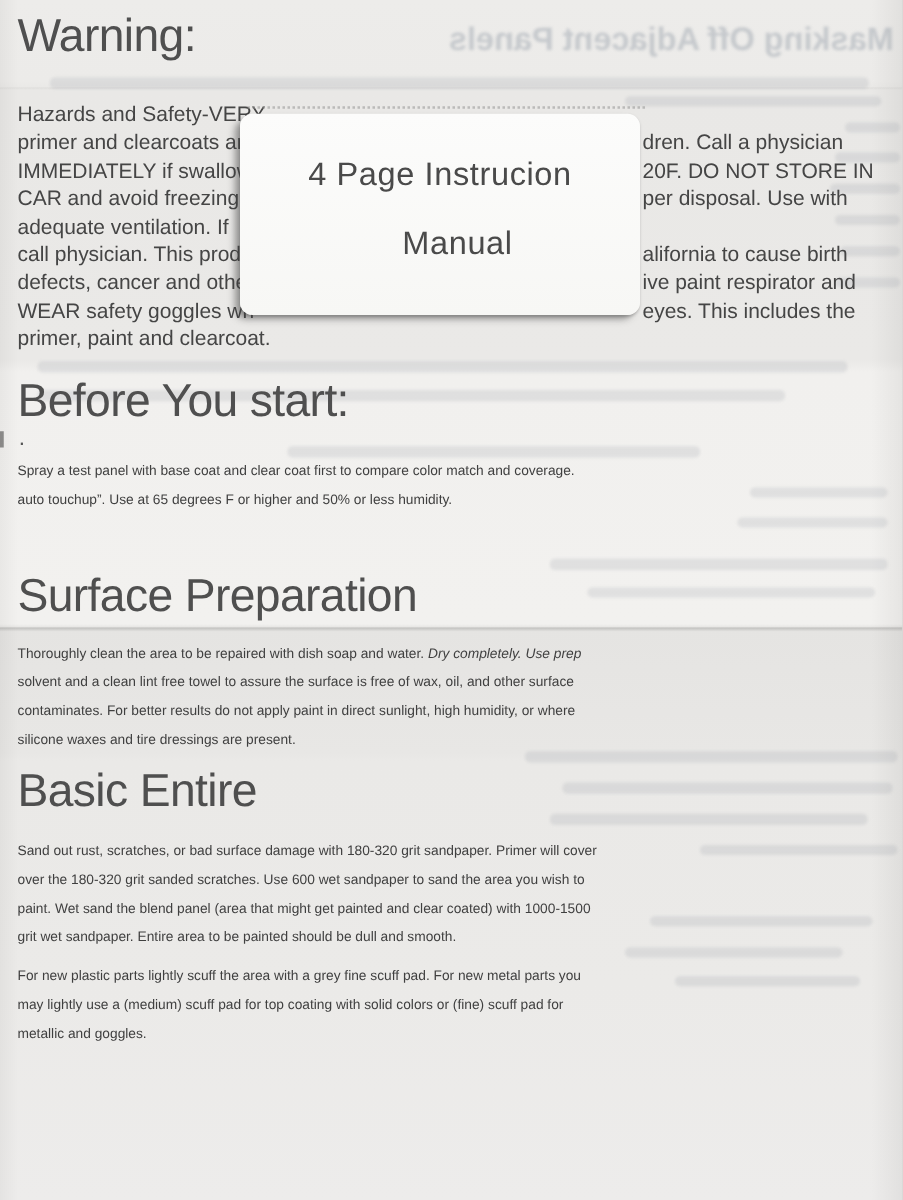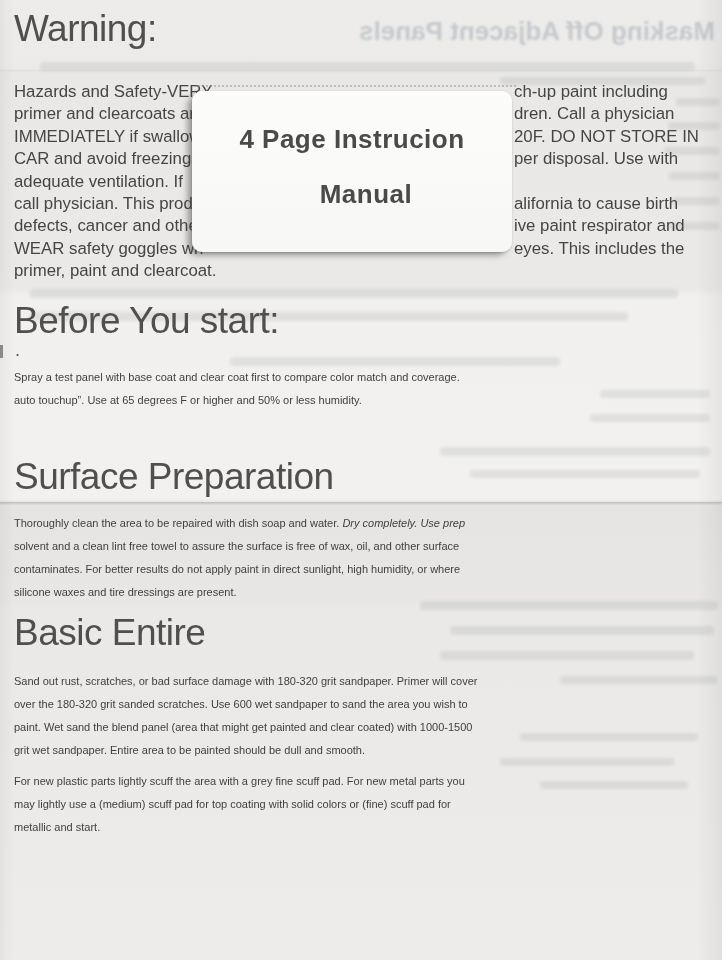--- a/index.html
+++ b/index.html
@@ -29,21 +29,21 @@
   .warn-left { position:absolute; left:0; white-space:nowrap; }
   .warn-right { position:absolute; left:500px; white-space:nowrap; }
   .sticker {
     position:absolute; left:192px; top:91px; width:320px; height:161px;
     background:linear-gradient(180deg,#fcfcfb,#f7f7f5);
     border-radius:10px;
     box-shadow:-5px 4px 6px -1px rgba(60,60,60,0.5), 0 1px 2px rgba(80,80,80,0.25);
     text-align:center;
   }
   .sticker-line {
-    font-weight:bold; font-size:26px; color:#4a4a4a; letter-spacing:0.5px;
+    font-weight:normal; font-size:26px; color:#4a4a4a; letter-spacing:0.5px;
     white-space:nowrap;
   }
   .sticker-line1 { margin-top:33px; }
   .sticker-line2 { margin-top:24px;padding-left:28px; }
   .perforation {
     position:absolute; left:198px; top:85px; width:318px; height:0;
     border-top:2px dotted rgba(150,150,148,0.55);
   }
   .ghost {
     position:absolute; background:rgba(128,138,150,0.16);
@@ -100,21 +100,20 @@
   <div class="ghost" style="left:540px;top:781px;width:148px;height:8px;"></div>
 
   <div class="seam2"></div>
   <div class="edge-sliver"></div>
 
   <div class="heading" style="top:8px;">Warning:</div>
 
   <div class="para" style="top:82px; width:700px;">
     <div class="warn-row">
       <span class="warn-left">Hazards and Safety-VERY</span>
-      <span class="warn-right">ch-up paint including</span>
     </div>
     <div class="warn-row">
       <span class="warn-left">primer and clearcoats ar</span>
       <span class="warn-right">dren. Call a physician</span>
     </div>
     <div class="warn-row">
       <span class="warn-left">IMMEDIATELY if swallow</span>
       <span class="warn-right">20F. DO NOT STORE IN</span>
     </div>
     <div class="warn-row">
@@ -167,16 +166,16 @@
   <div class="heading" style="top:612px;">Basic Entire</div>
   <div class="para" style="top:670px;">
     <div class="bodyline">Sand out rust, scratches, or bad surface damage with 180-320 grit sandpaper. Primer will cover</div>
     <div class="bodyline">over the 180-320 grit sanded scratches. Use 600 wet sandpaper to sand the area you wish to</div>
     <div class="bodyline">paint. Wet sand the blend panel (area that might get painted and clear coated) with 1000-1500</div>
     <div class="bodyline">grit wet sandpaper. Entire area to be painted should be dull and smooth.</div>
   </div>
   <div class="para" style="top:770px;">
     <div class="bodyline">For new plastic parts lightly scuff the area with a grey fine scuff pad. For new metal parts you</div>
     <div class="bodyline">may lightly use a (medium) scuff pad for top coating with solid colors or (fine) scuff pad for</div>
-    <div class="bodyline">metallic and start.</div>
+    <div class="bodyline">metallic and goggles.</div>
   </div>
 
 </div>
 
 </body></html>

